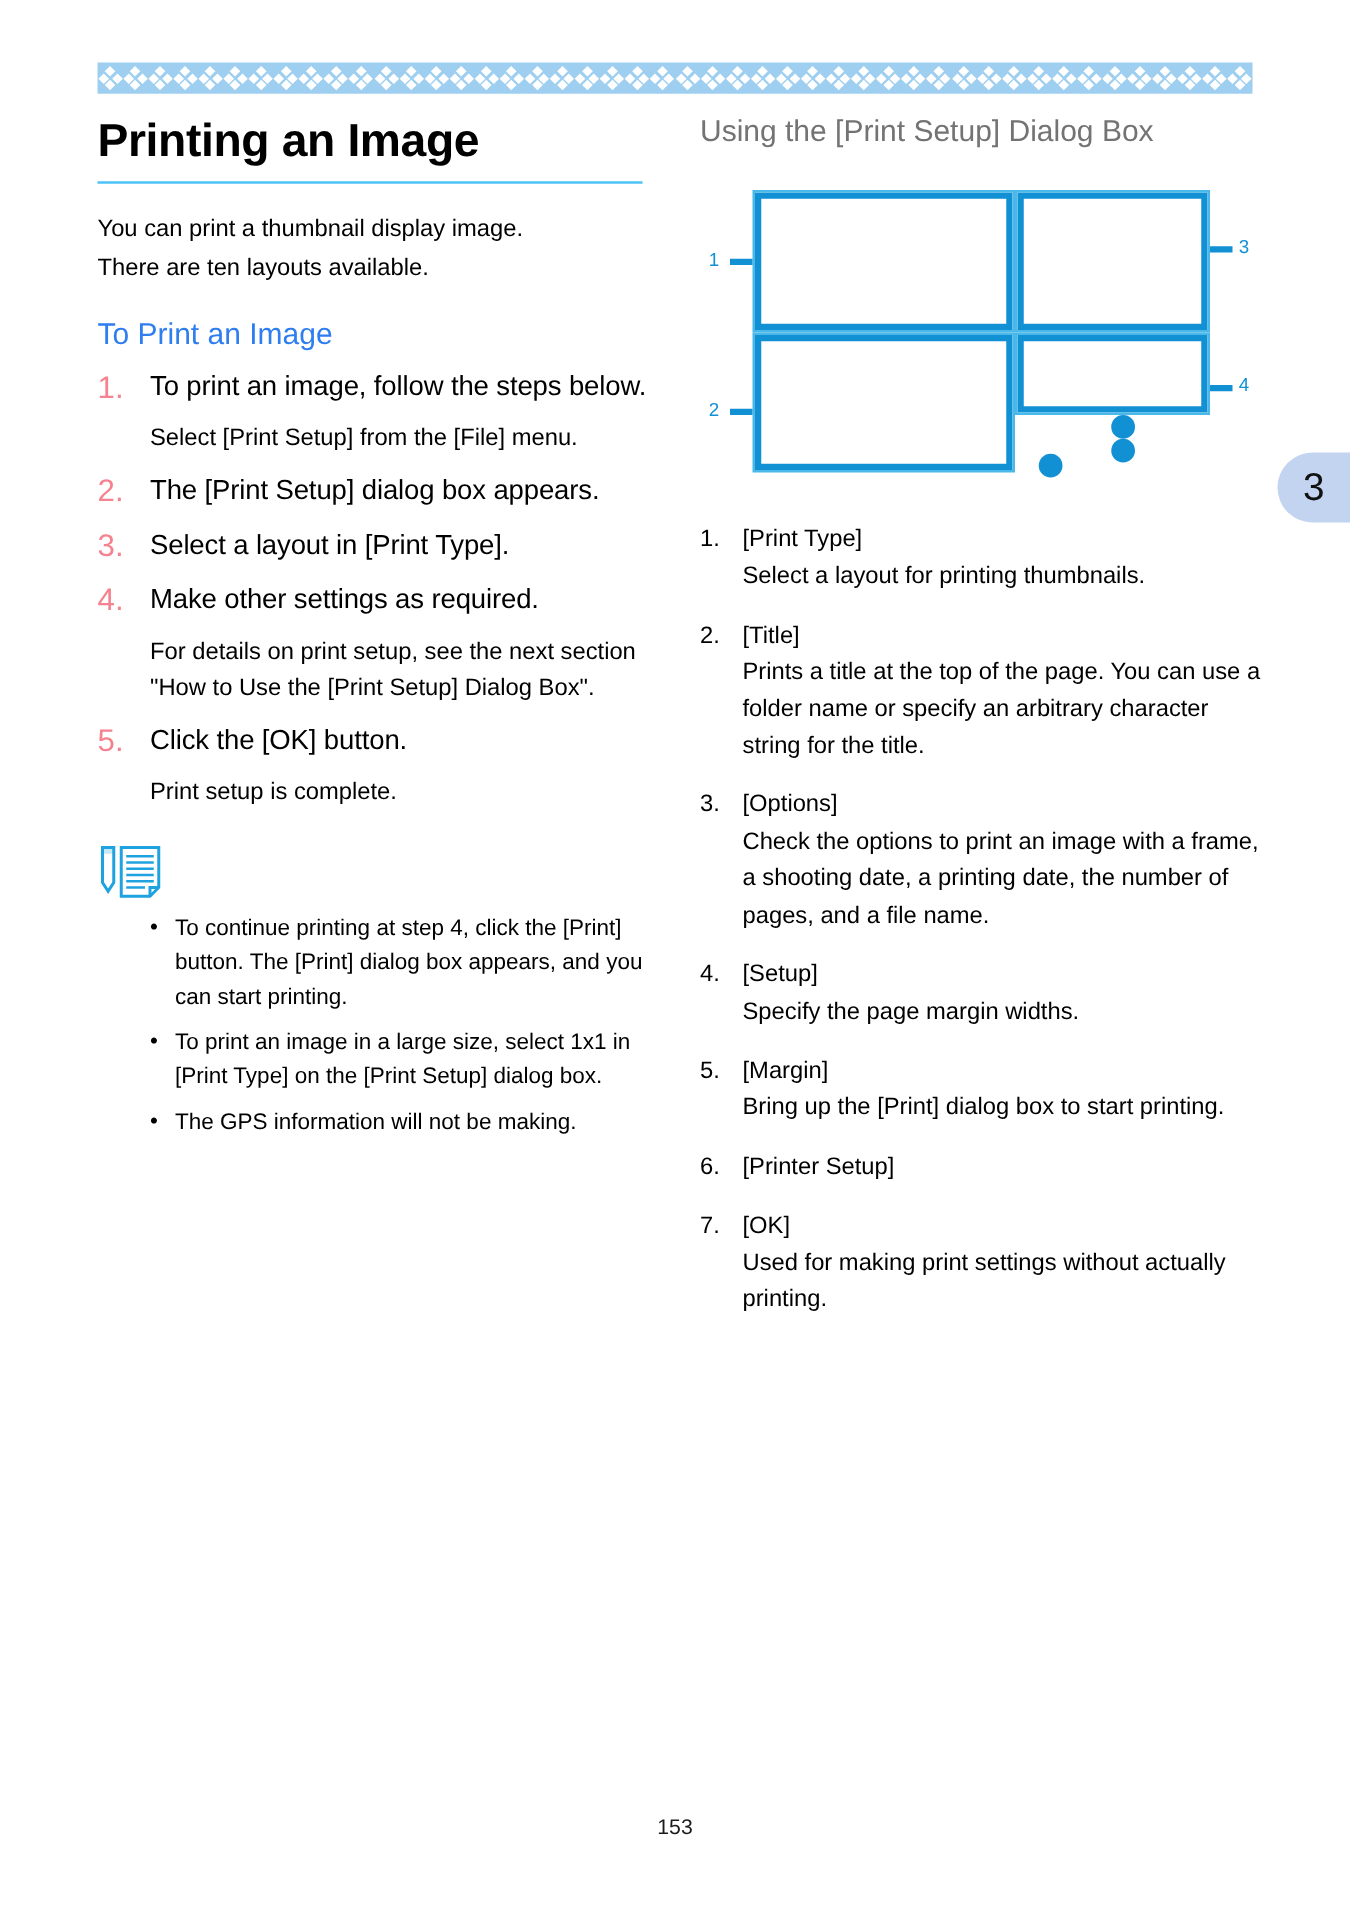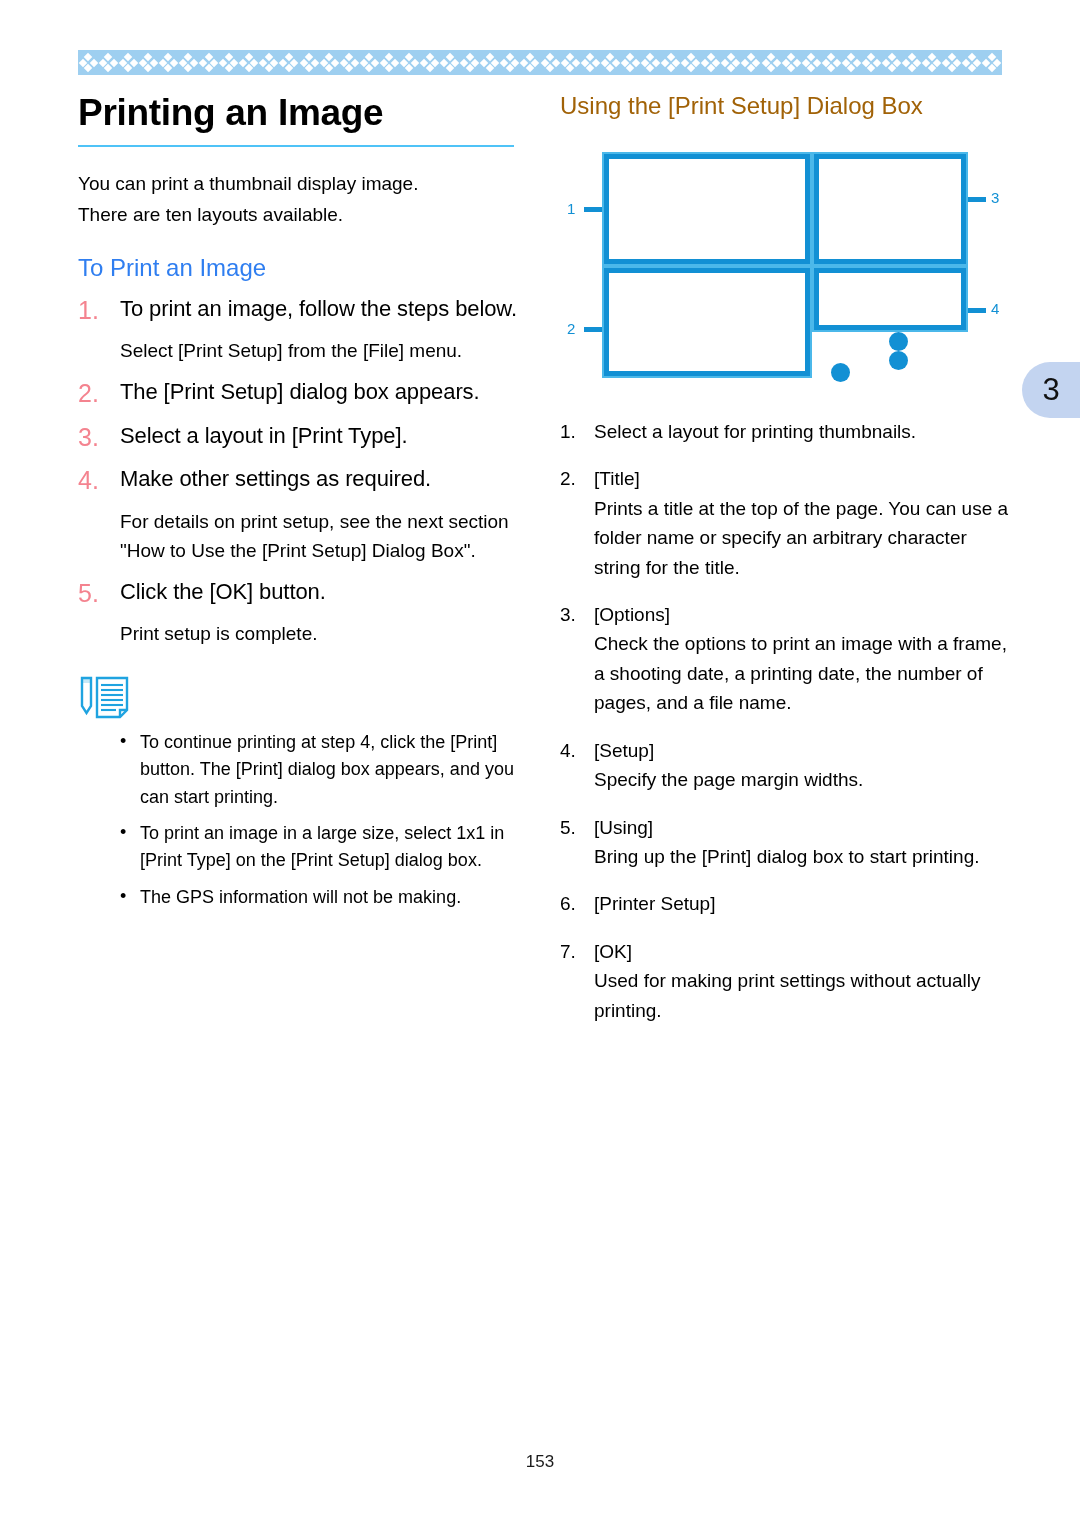--- a/index.html
+++ b/index.html
@@ -86,21 +86,21 @@
     color: #000;
   }
   .title-rule {
     height: 2px;
     background: #4fc3f7;
     width: 436px;
     margin-bottom: 22px;
   }
   .section-head-blue {
     font-size: 24px;
-    color: #a16207;
+    color: #737373;
     line-height: 1.2;
     margin: 0 0 2px 0;
   }
   .subsection-blue {
     font-size: 24px;
     color: #2f7ef0;
     line-height: 1.25;
     margin: 22px 0 4px 0;
   }
 
@@ -632,20 +632,21 @@
     <div class="dot dot-a"></div>
     <div class="dot dot-b"></div>
     <div class="dot dot-c"></div>
   </div>
 
   <div class="def-list">
 
     <div class="def-item">
       <div class="def-num">1.</div>
       <div class="def-body">
+        <p class="def-term">[Print Type]</p>
         <p class="def-desc">Select a layout for printing thumbnails.</p>
       </div>
     </div>
 
     <div class="def-item">
       <div class="def-num">2.</div>
       <div class="def-body">
         <p class="def-term">[Title]</p>
         <p class="def-desc">Prints a title at the top of the page. You can use a folder name or specify an arbitrary character string for the title.</p>
       </div>
@@ -663,21 +664,21 @@
       <div class="def-num">4.</div>
       <div class="def-body">
         <p class="def-term">[Setup]</p>
         <p class="def-desc">Specify the page margin widths.</p>
       </div>
     </div>
 
     <div class="def-item">
       <div class="def-num">5.</div>
       <div class="def-body">
-        <p class="def-term">[Using]</p>
+        <p class="def-term">[Margin]</p>
         <p class="def-desc">Bring up the [Print] dialog box to start printing.</p>
       </div>
     </div>
 
     <div class="def-item">
       <div class="def-num">6.</div>
       <div class="def-body">
         <p class="def-term">[Printer Setup]</p>
       </div>
     </div>

